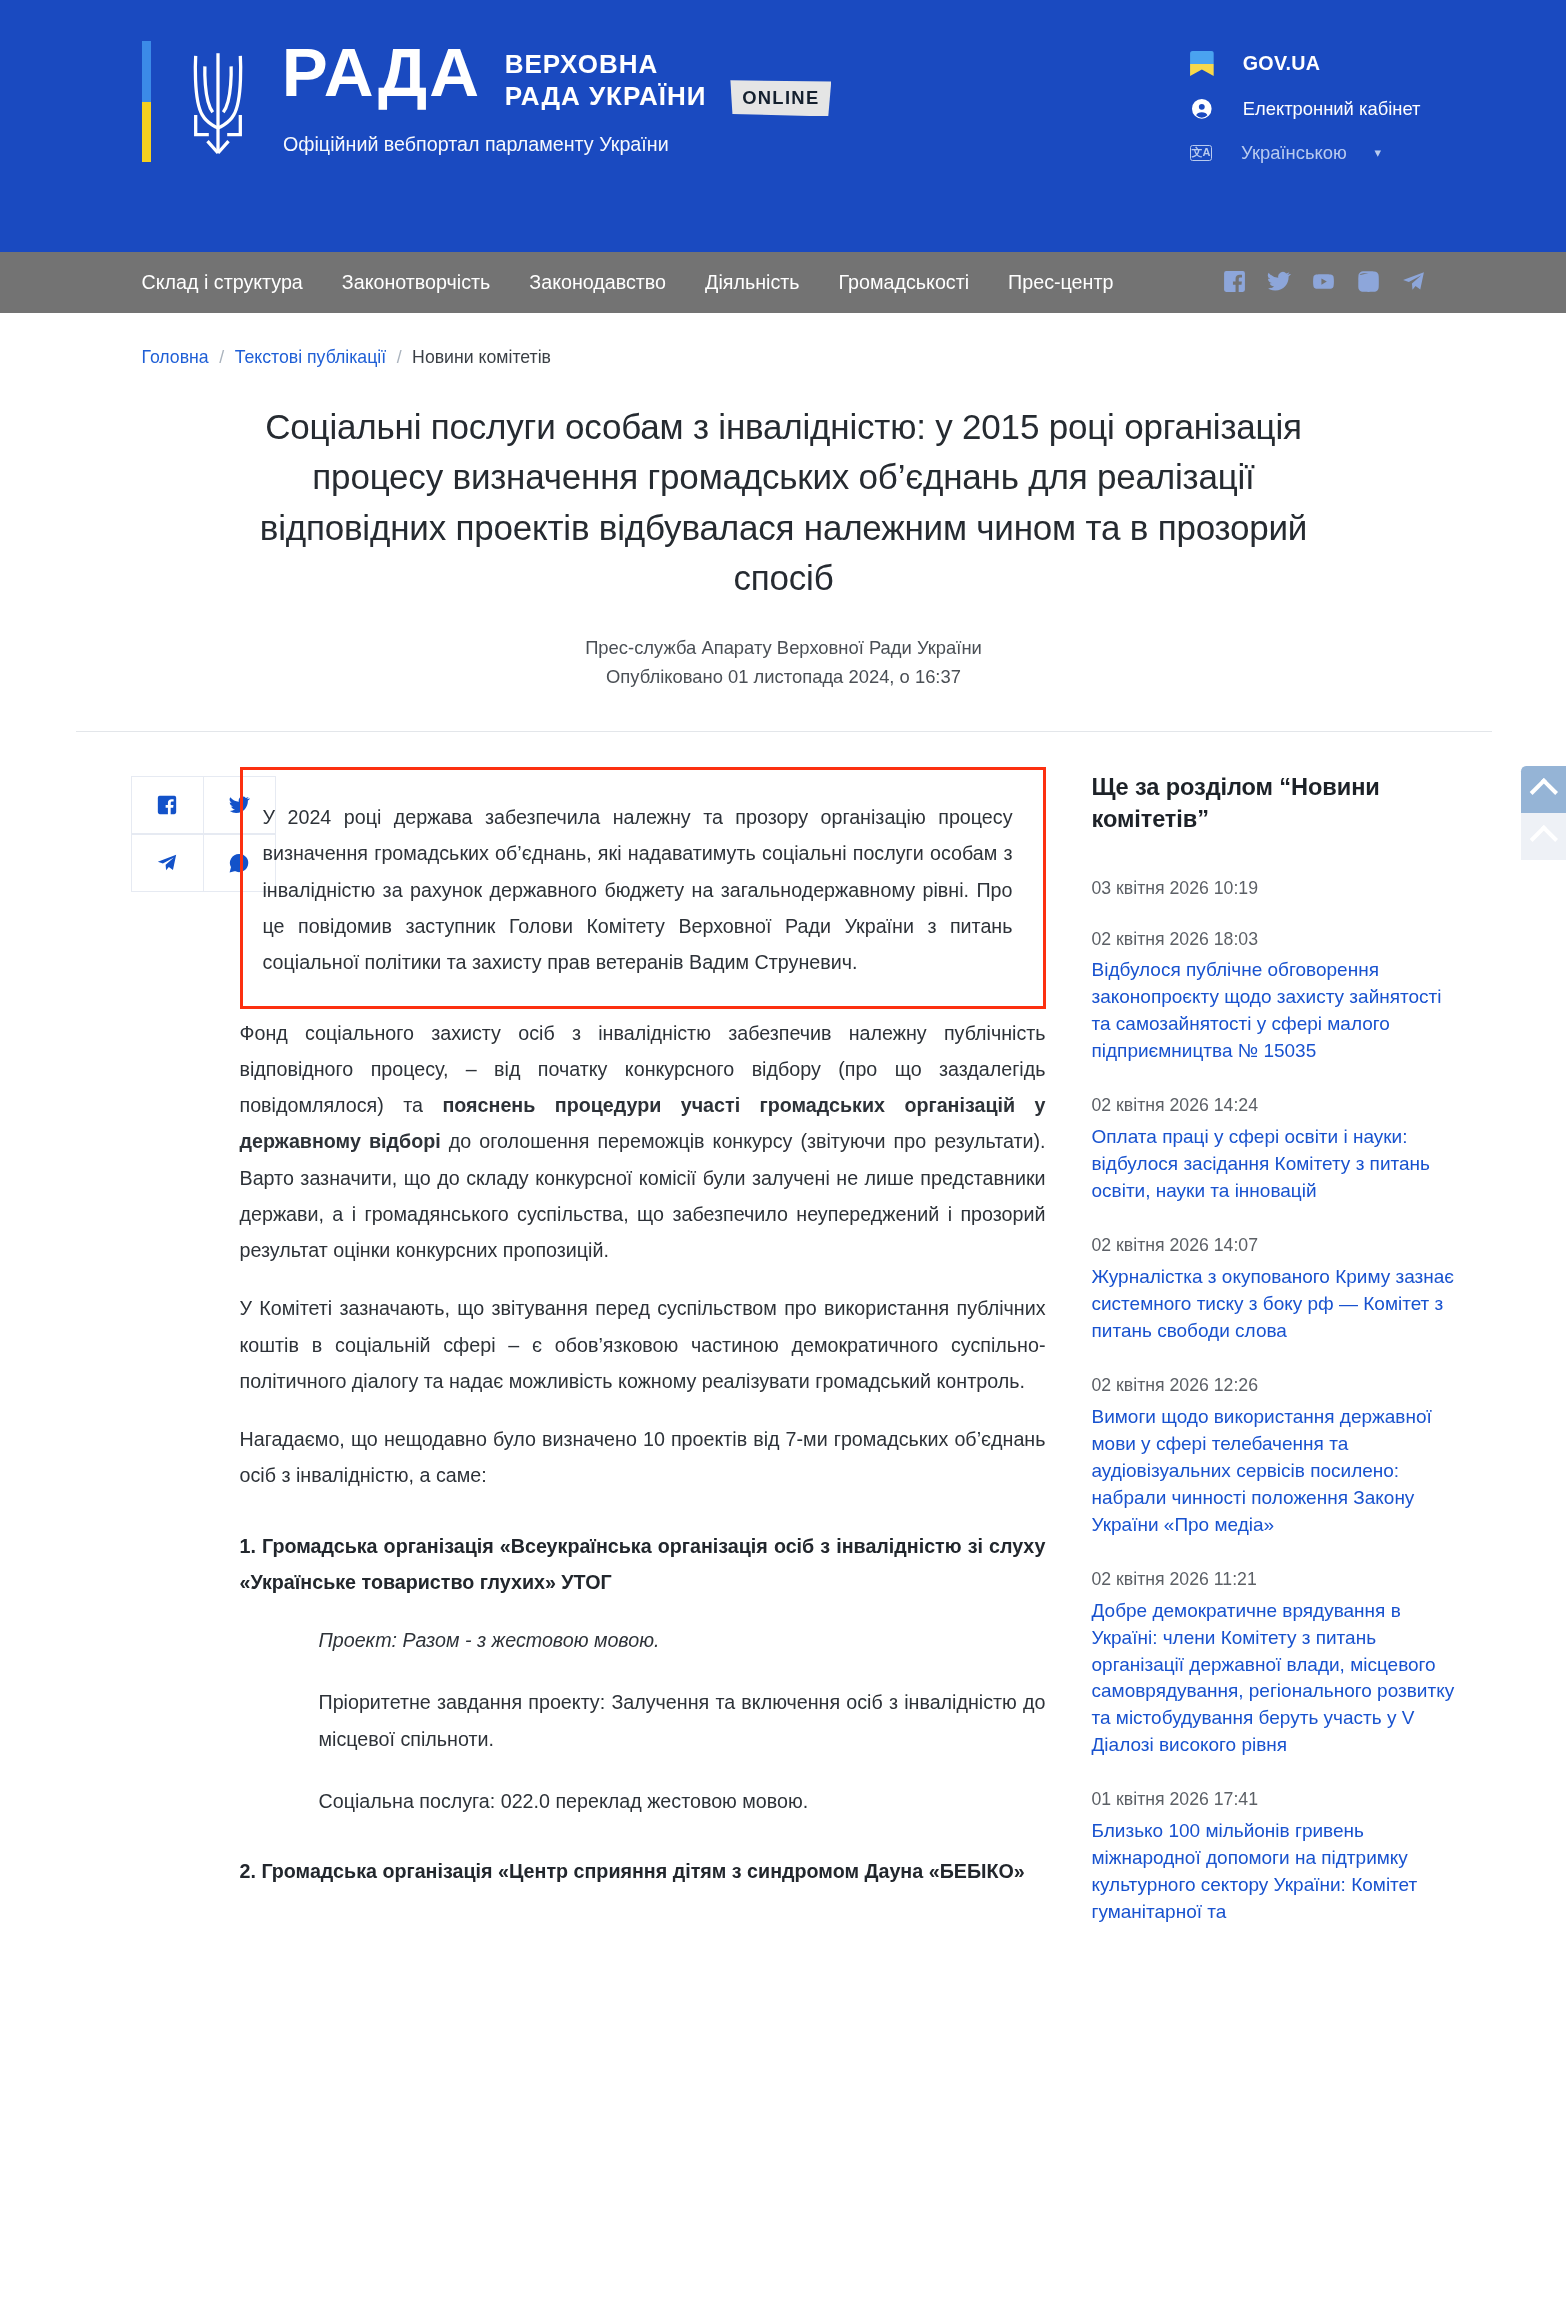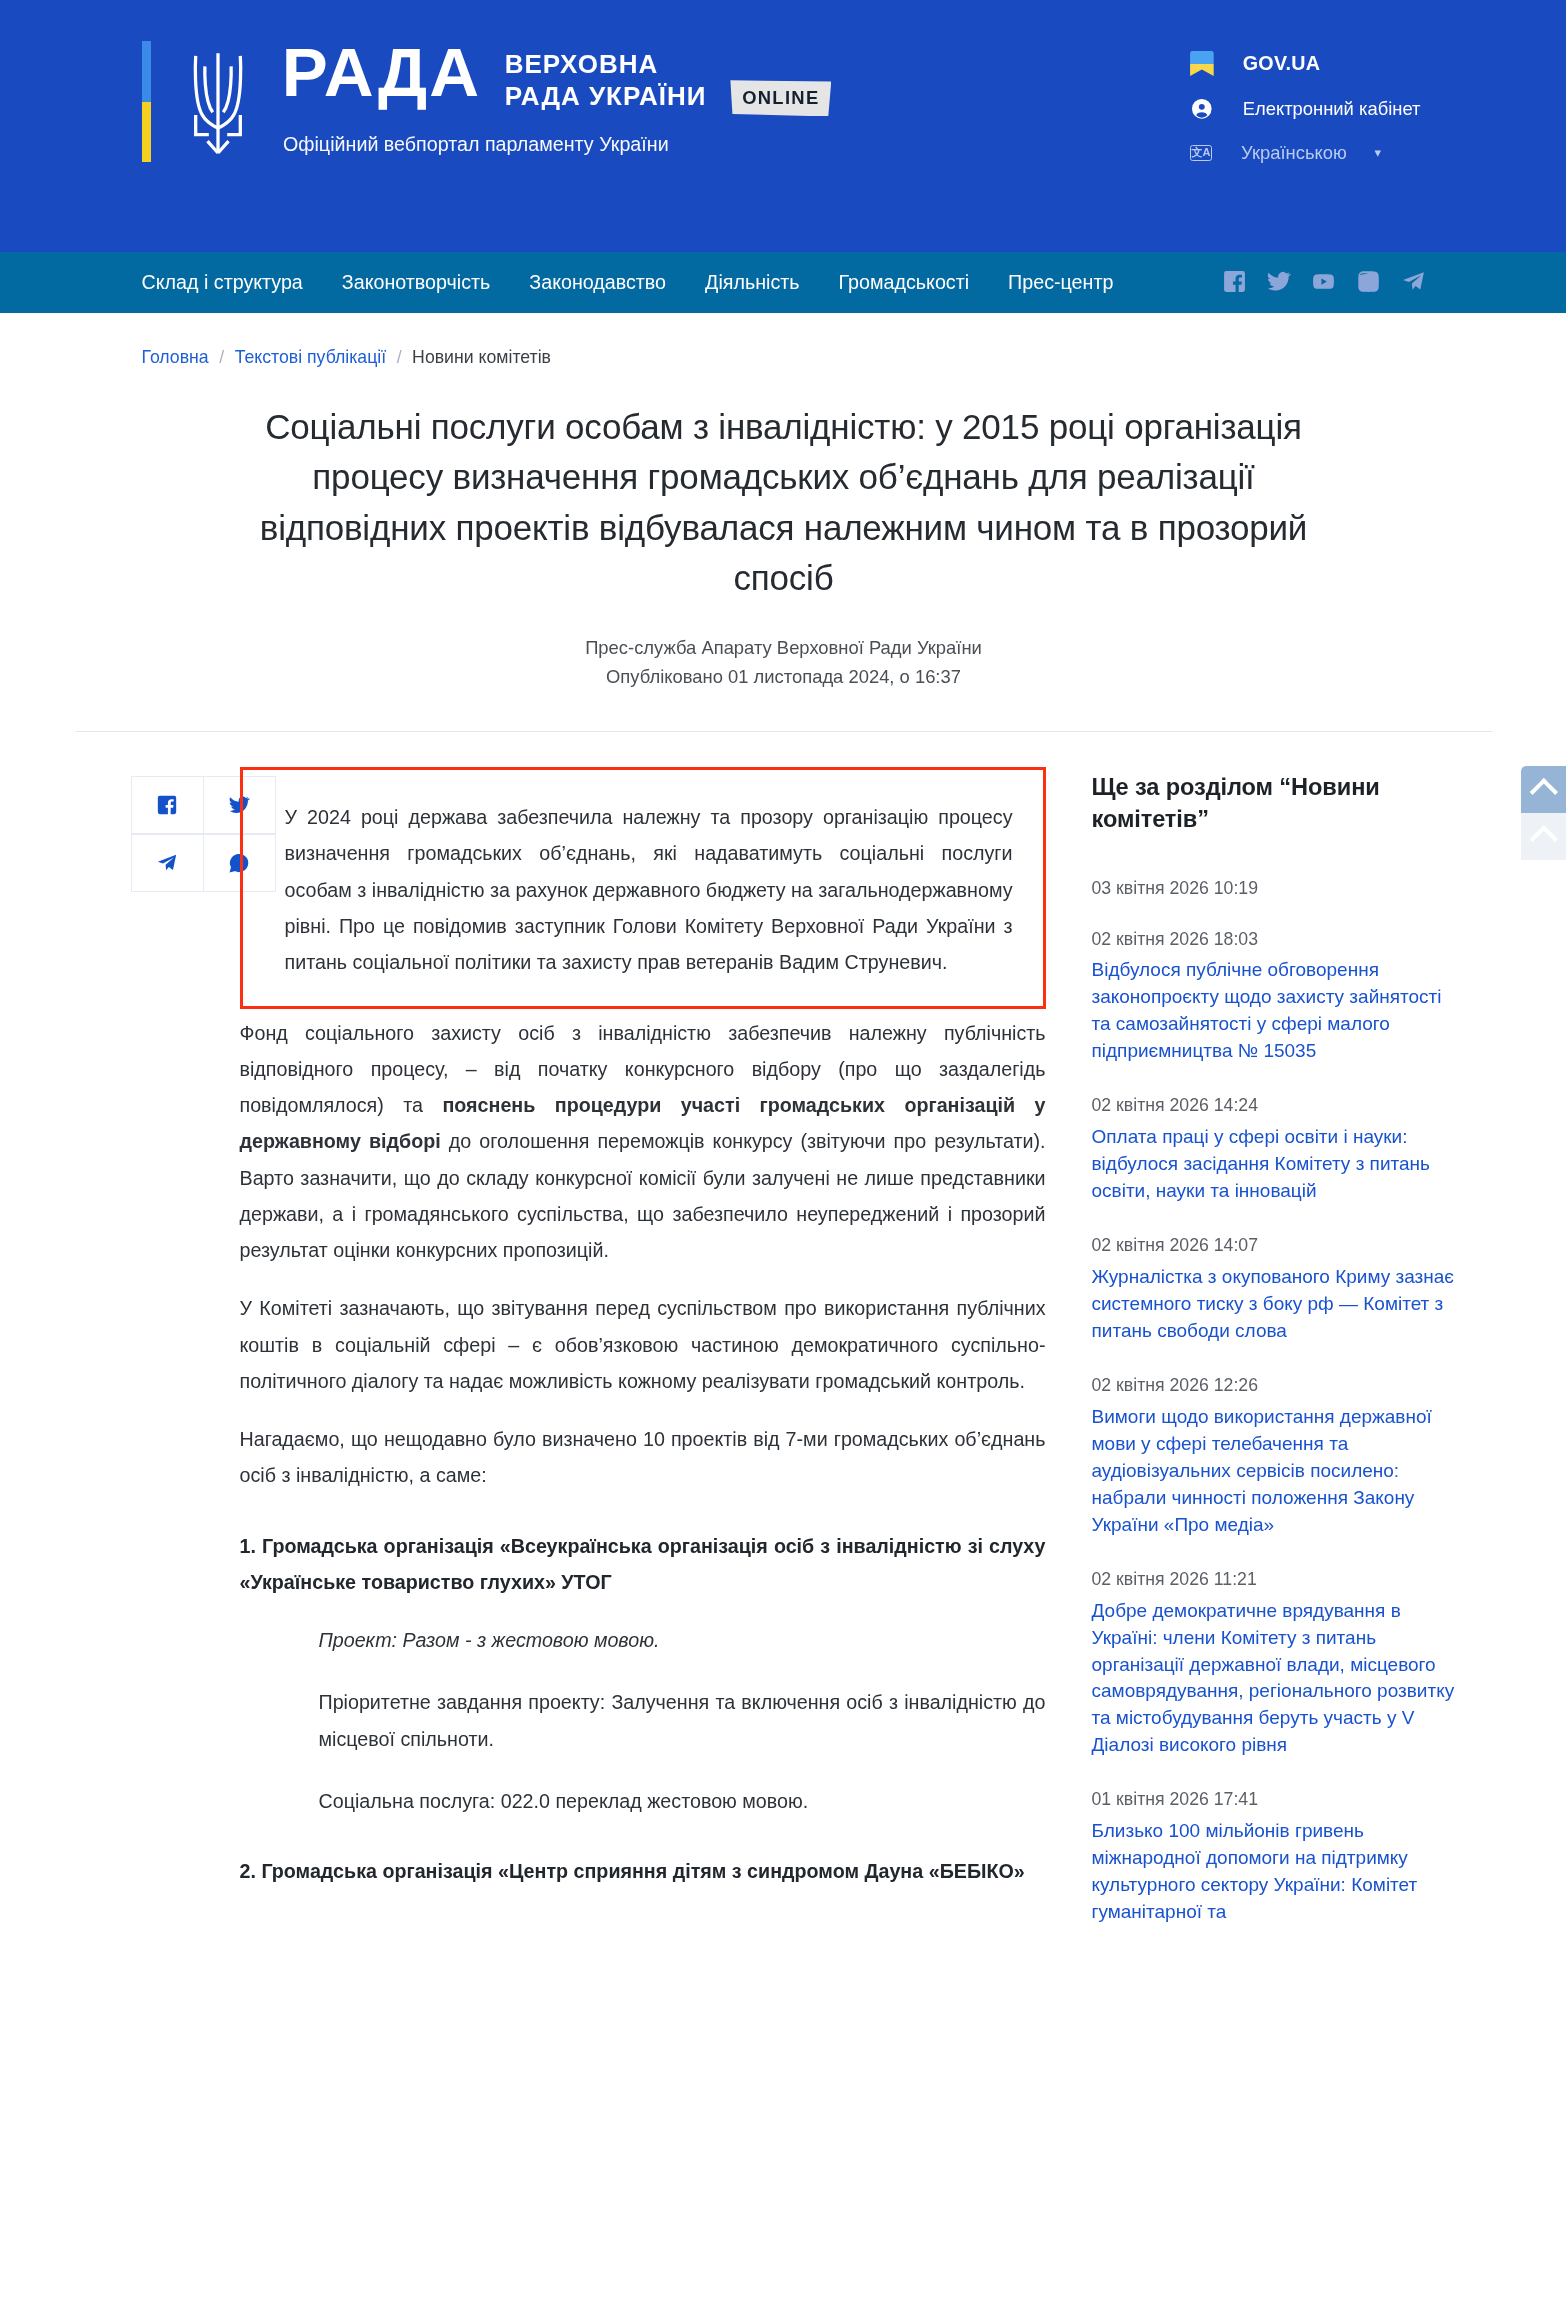--- a/index.html
+++ b/index.html
@@ -107,21 +107,21 @@
     width: 22px; height: 16px;
     border: 1.3px solid #b9cbef;
     border-radius: 2.6px;
     font-size: 11px;
     color: #b9cbef;
     display: flex; align-items: center; justify-content: center;
     font-weight: 700;
   }
 
   
-  .nav-bar { background: #0369a1; height: 61px; }
+  .nav-bar { background: #737373; height: 61px; }
   .nav-inner {
     width: 1416px; margin: 0 auto; height: 100%;
     display: flex; align-items: center; position: relative;
   }
   .nav-list { display: flex; align-items: center; margin-left: 66px; }
   .nav-item {
     color: #ffffff;
     font-size: 19.7px;
     margin-right: 39px;
     cursor: pointer;
@@ -189,21 +189,21 @@
     cursor: pointer;
   }
   .share-cell svg { fill: #1352c9; }
 
   .article-col { flex: 1 1 auto; max-width: 852px; padding-right: 46px; }
   .aside-col { width: 367px; flex: 0 0 367px; padding-top: 5.2px; }
 
   
   .lead-box {
     border: 3.9px solid #fc3010;
-    padding: 29px 30px 26px 42px;
+    padding: 29px 30px 26px 20px;
     margin-bottom: 5.2px;
   }
   p.body {
     font-size: 19.7px;
     line-height: 1.84;
     color: #2d3238;
     text-align: justify;
     margin-bottom: 22px;
   }
   p.body b { font-weight: 700; }

